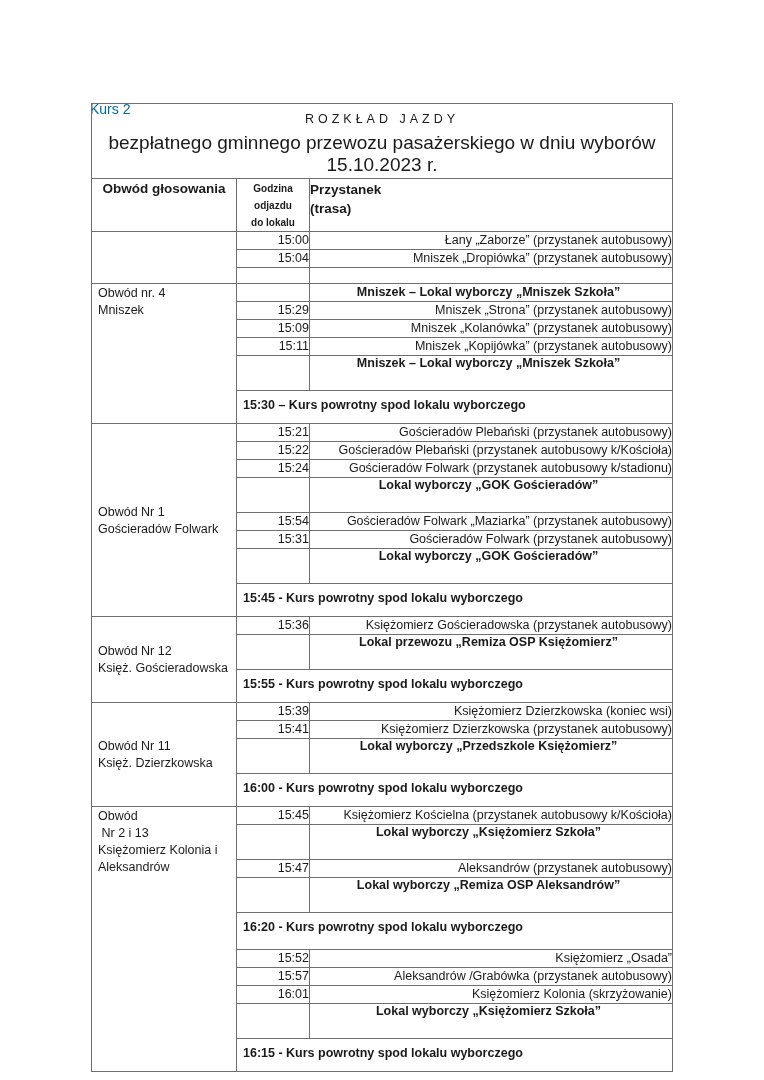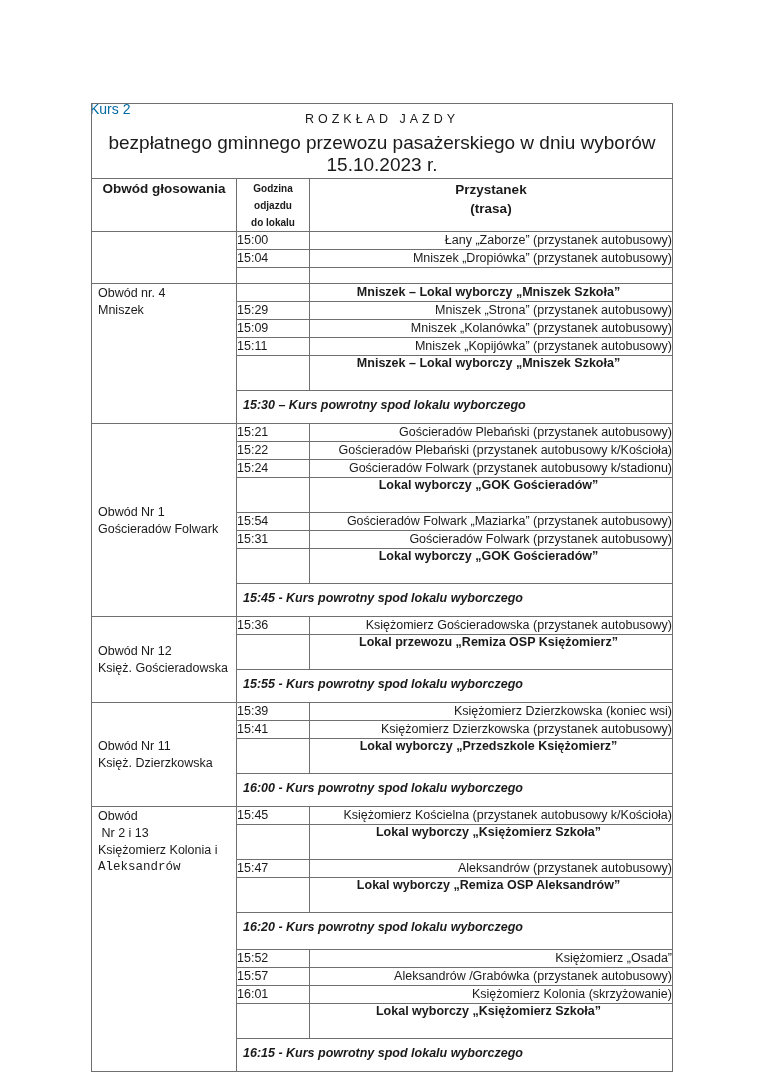--- a/index.html
+++ b/index.html
@@ -9,29 +9,29 @@
   table.sched { position: absolute; left: 91px; top: 103px; width: 581px;
                 border-collapse: collapse; table-layout: fixed; font-size: 12.5px; }
   table.sched td, table.sched th { border: 1.3px solid #6f6f6f; padding: 0; vertical-align: top; }
   col.c1 { width: 145px; } col.c2 { width: 73px; } col.c3 { width: 363px; }
   .title-cell { height: 74px; text-align: center; vertical-align: middle !important; font-weight: normal; }
   .title-main { letter-spacing: 4px; font-size: 12.5px; margin-top: 6px; }
   .title-sub { font-size: 19px; margin-top: 6px; }
   th { font-weight: bold; font-size: 13.5px; }
   th.h1 { text-align: center; padding-top: 2px !important; }
   th.h2 { font-size: 10px; line-height: 17px; text-align: center; padding-top: 1px !important; }
-  th.h3 { text-align: center; line-height: 19px; padding-top: 1px !important; }
+  th.h3 { text-align: left; line-height: 19px; padding-top: 1px !important; }
   td.obw { padding: 1px 0 0 6px !important; line-height: 18px; }
   tr.r { height: 18px; }
   tr.r td { line-height: 17px; }
-  td.t { text-align: left; }
+  td.t { text-align: right; }
   td.p { padding-left: 6px !important; white-space: nowrap; text-align: right; }
   td.lok { text-align: center; font-weight: bold; padding-right: 5px !important; white-space: nowrap; }
   tr.rl { height: 35px; }
-  tr.ret { height: 33px; font-style: italic; }
+  tr.ret { height: 33px; }
   td.ret { font-weight: bold; padding: 7px 0 0 6px !important; }
   tr.gap { height: 16px; }
 </style>
 </head>
 <body>
 
 <div class="kurs">Kurs 2</div>
 
 <table class="sched">
   <colgroup>
@@ -165,21 +165,21 @@
         <td class="lok">Lokal wyborczy „Przedszkole Księżomierz”</td>
       </tr>
       <tr class="ret">
         <td colspan="2" class="ret">16:00 - Kurs powrotny spod lokalu wyborczego</td>
       </tr>
       <tr class="r">
         <td class="obw" rowspan="11" style="vertical-align: top; padding-top: 36px;">
           <div style="white-space: pre;">Obwód</div>
           <div style="white-space: pre;"> Nr 2 i 13</div>
           <div style="white-space: pre;">Księżomierz Kolonia i</div>
-          <div style="white-space: pre; font-family: Liberation Mono, monospace;">Aleksandrów</div>
+          <div style="white-space: pre;">Aleksandrów</div>
         </td>
         <td class="t">15:45</td>
         <td class="p">Księżomierz Kościelna (przystanek autobusowy k/Kościoła)</td>
       </tr>
       <tr class="rl">
         <td class="t"></td>
         <td class="lok">Lokal wyborczy „Księżomierz Szkoła”</td>
       </tr>
       <tr class="r">
         <td class="t">15:47</td>

